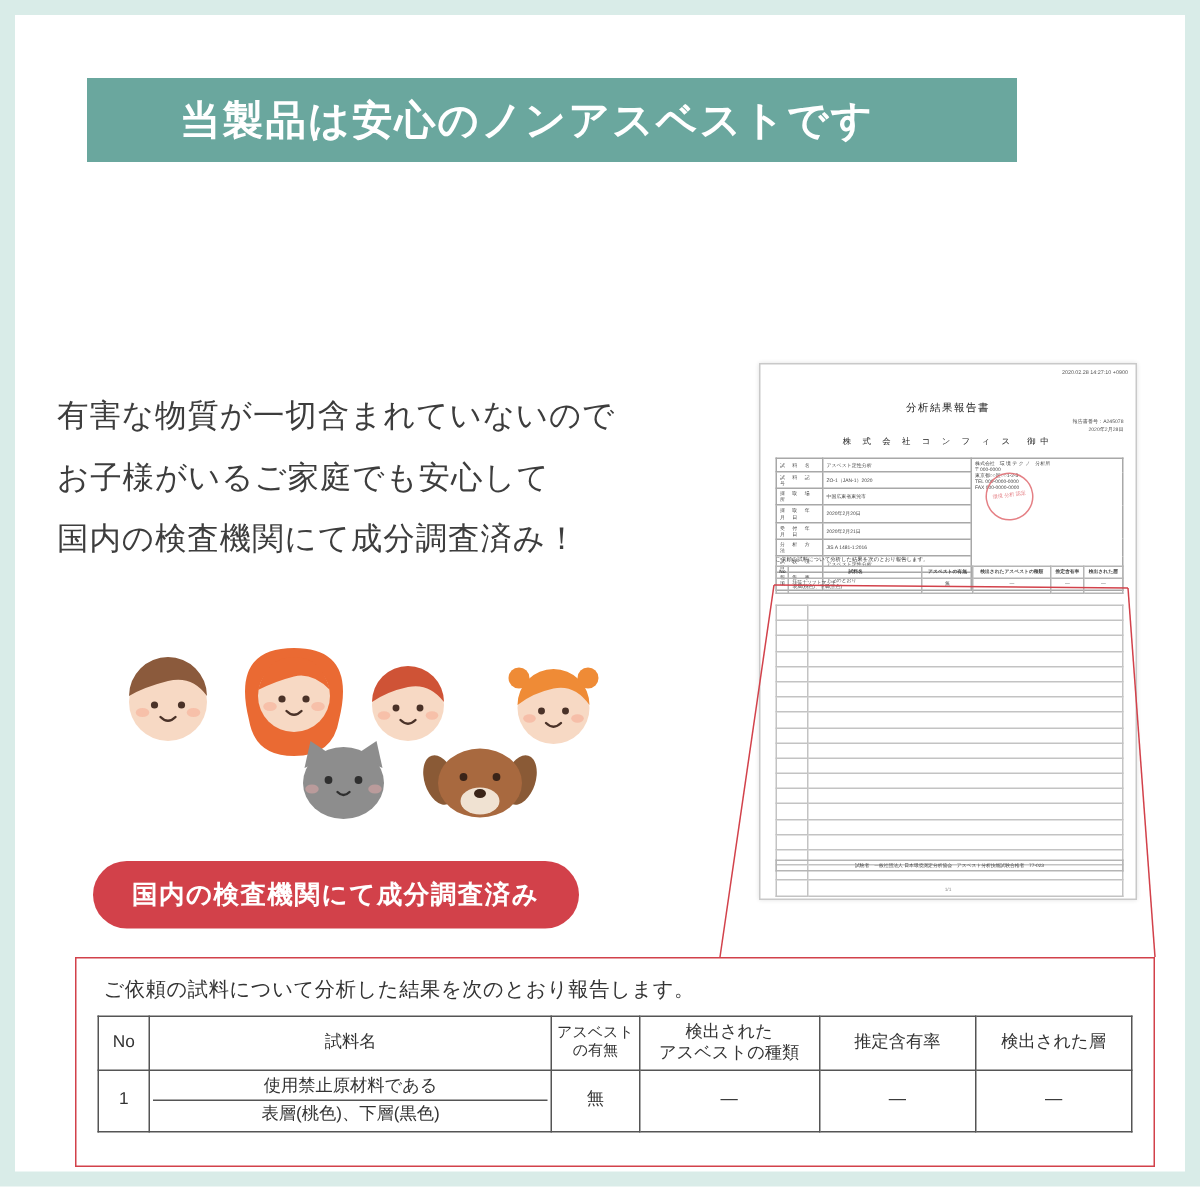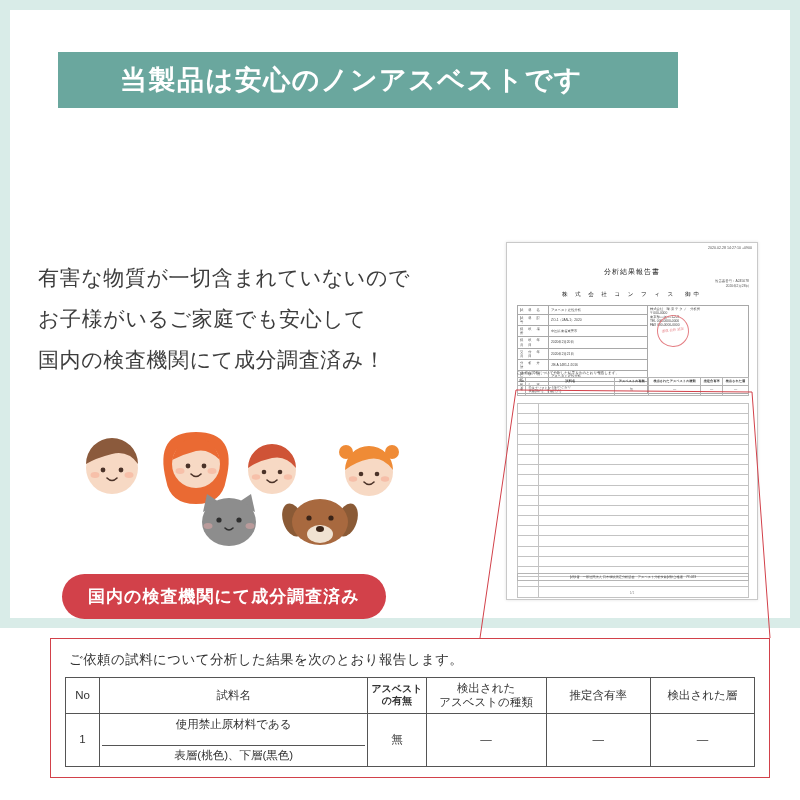--- a/index.html
+++ b/index.html
@@ -9,21 +9,21 @@
   body {
     width: 800px;
     height: 800px;
     background: #ffffff;
     font-family: "Liberation Sans", sans-serif;
     overflow: hidden;
   }
   #page {
     position: relative;
     width: 800px;
-    height: 628px;
+    height: 791px;
     background: #ffffff;
     box-sizing: border-box;
     border: 10px solid #d9ece8;
   }
   
   .banner {
     position: absolute;
     left: 48px;
     top: 42px;
     width: 620px;
@@ -268,38 +268,37 @@
     font-size: 11.5px;
     color: #333;
     text-align: center;
     padding: 3px 2px;
     line-height: 1.25;
     font-weight: normal;
   }
   table.zoomtable th.small,
   table.zoomtable td.small {
     font-size: 10px;
-    font-weight: bold;
   }
   .col-no   { width: 34px; }
   .col-name { width: 268px; }
   .col-umu  { width: 58px; }
   .col-kind { width: 120px; }
   .col-rate { width: 104px; }
   .col-layer{ width: 104px; }
   .cell-left {
     text-align: left;
     padding-left: 8px;
   }
   .sample-lines div {
     border-bottom: 0;
   }
   .sample-line2 {
     border-top: 1px solid #555;
-    margin-top: 14px;
+    margin-top: 2px;
     padding-top: 2px;
   }
 </style>
 </head>
 <body>
 
 <div id="page">
 
   <div class="banner">
     <span class="banner-title">当製品は安心のノンアスベストです</span>

